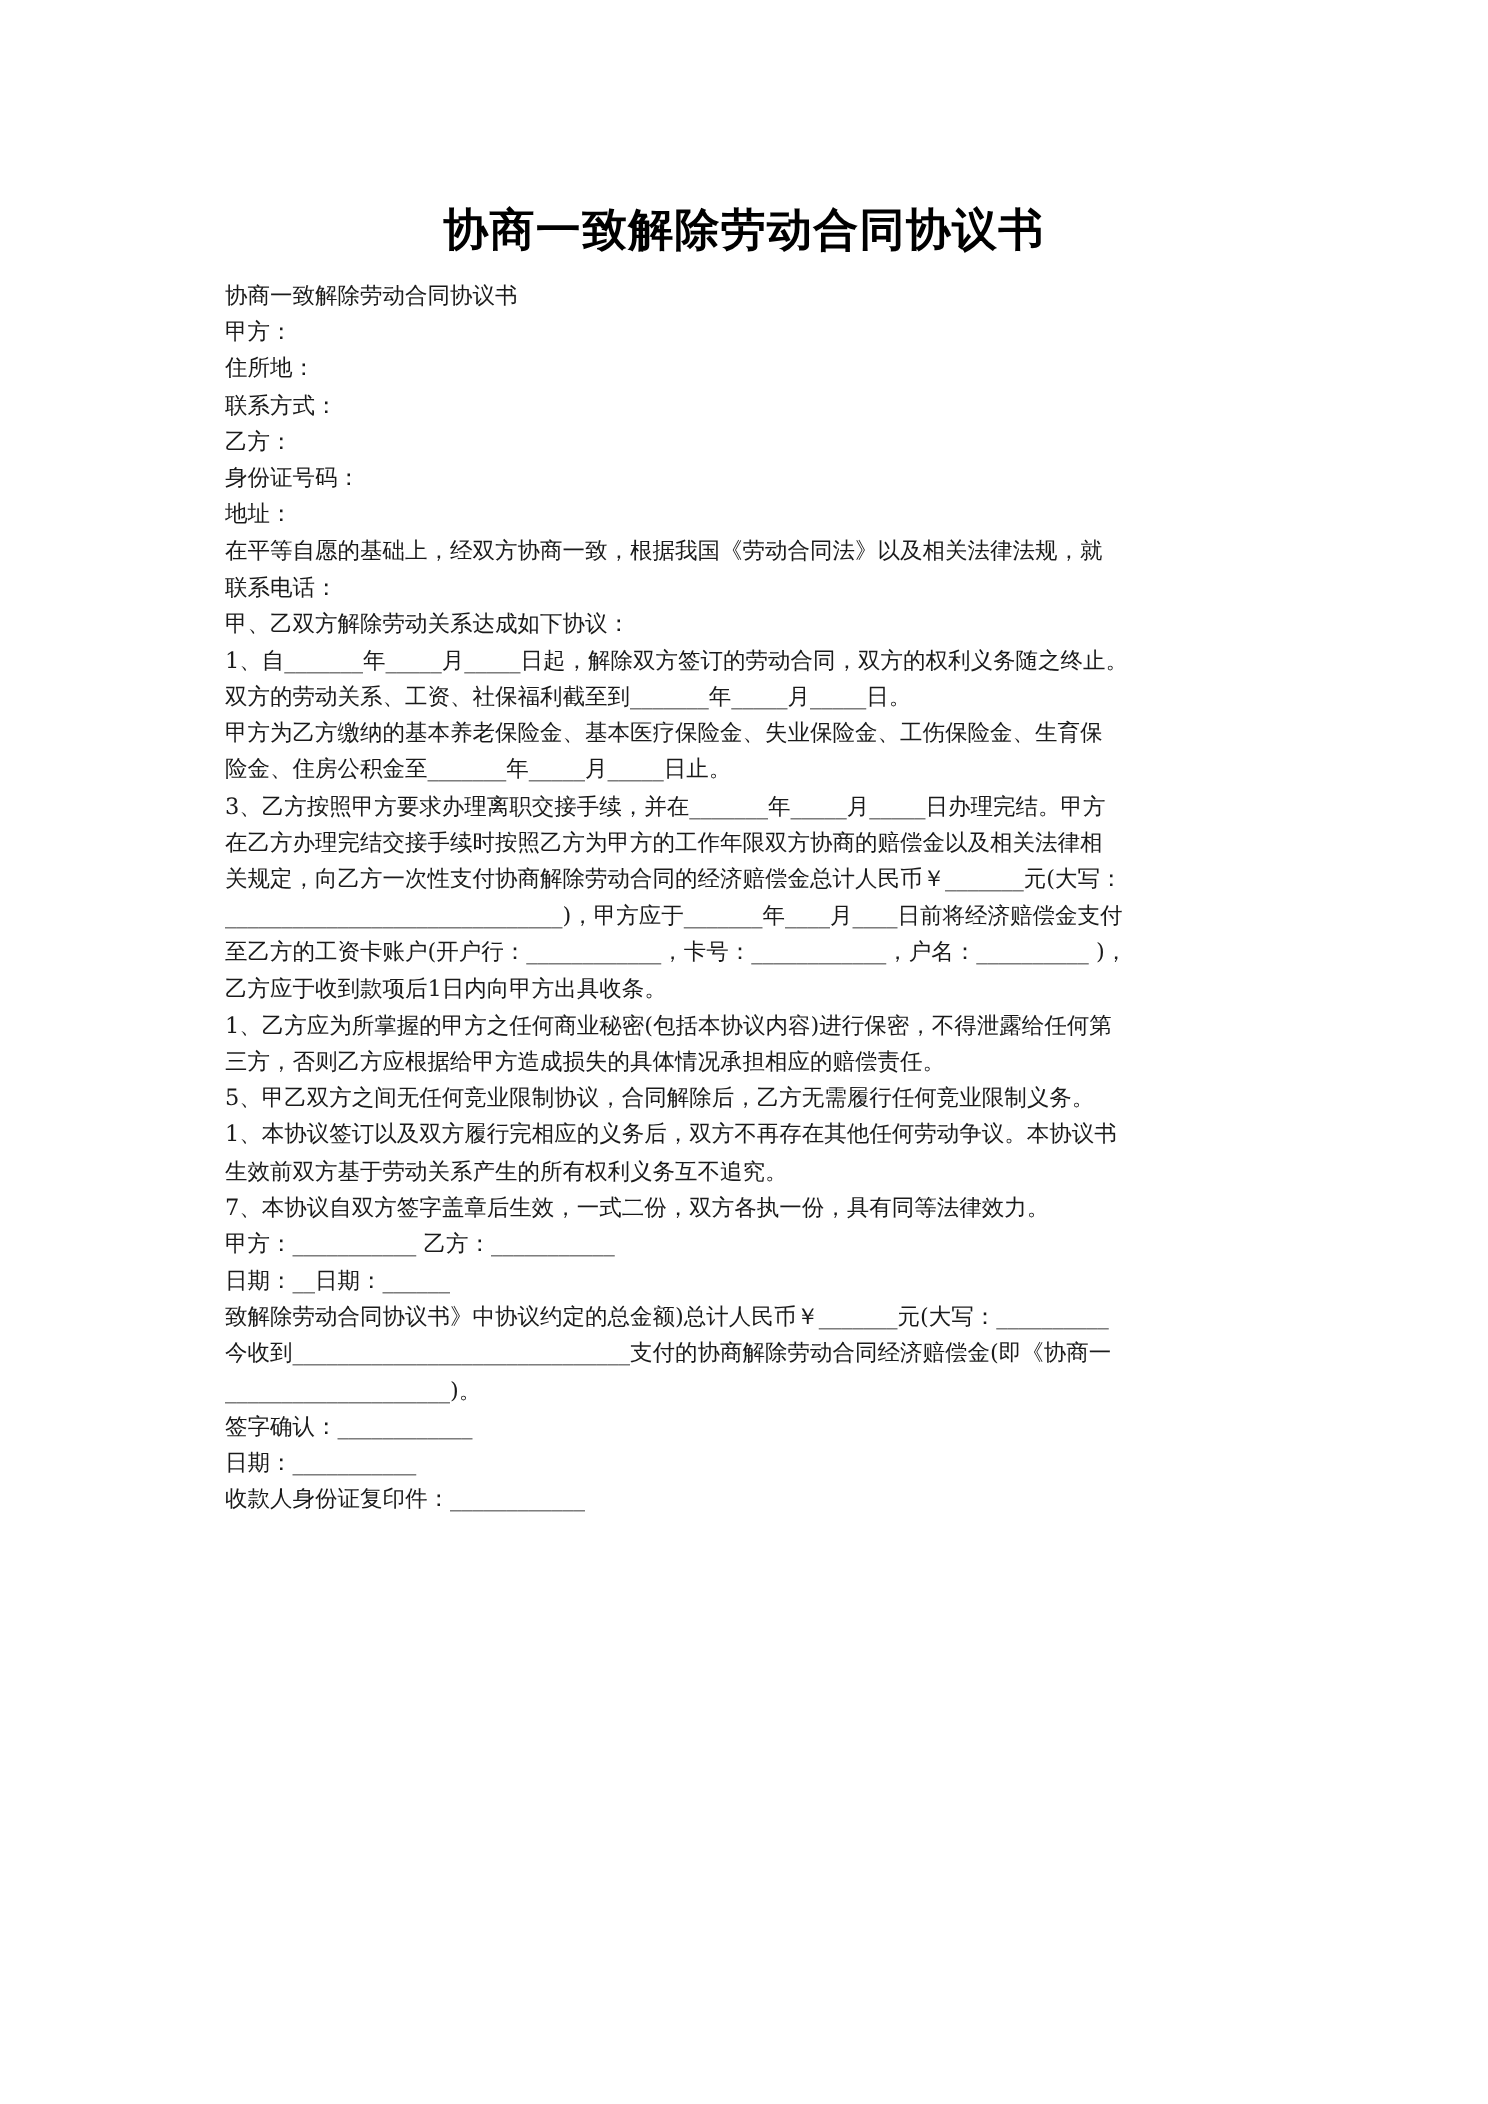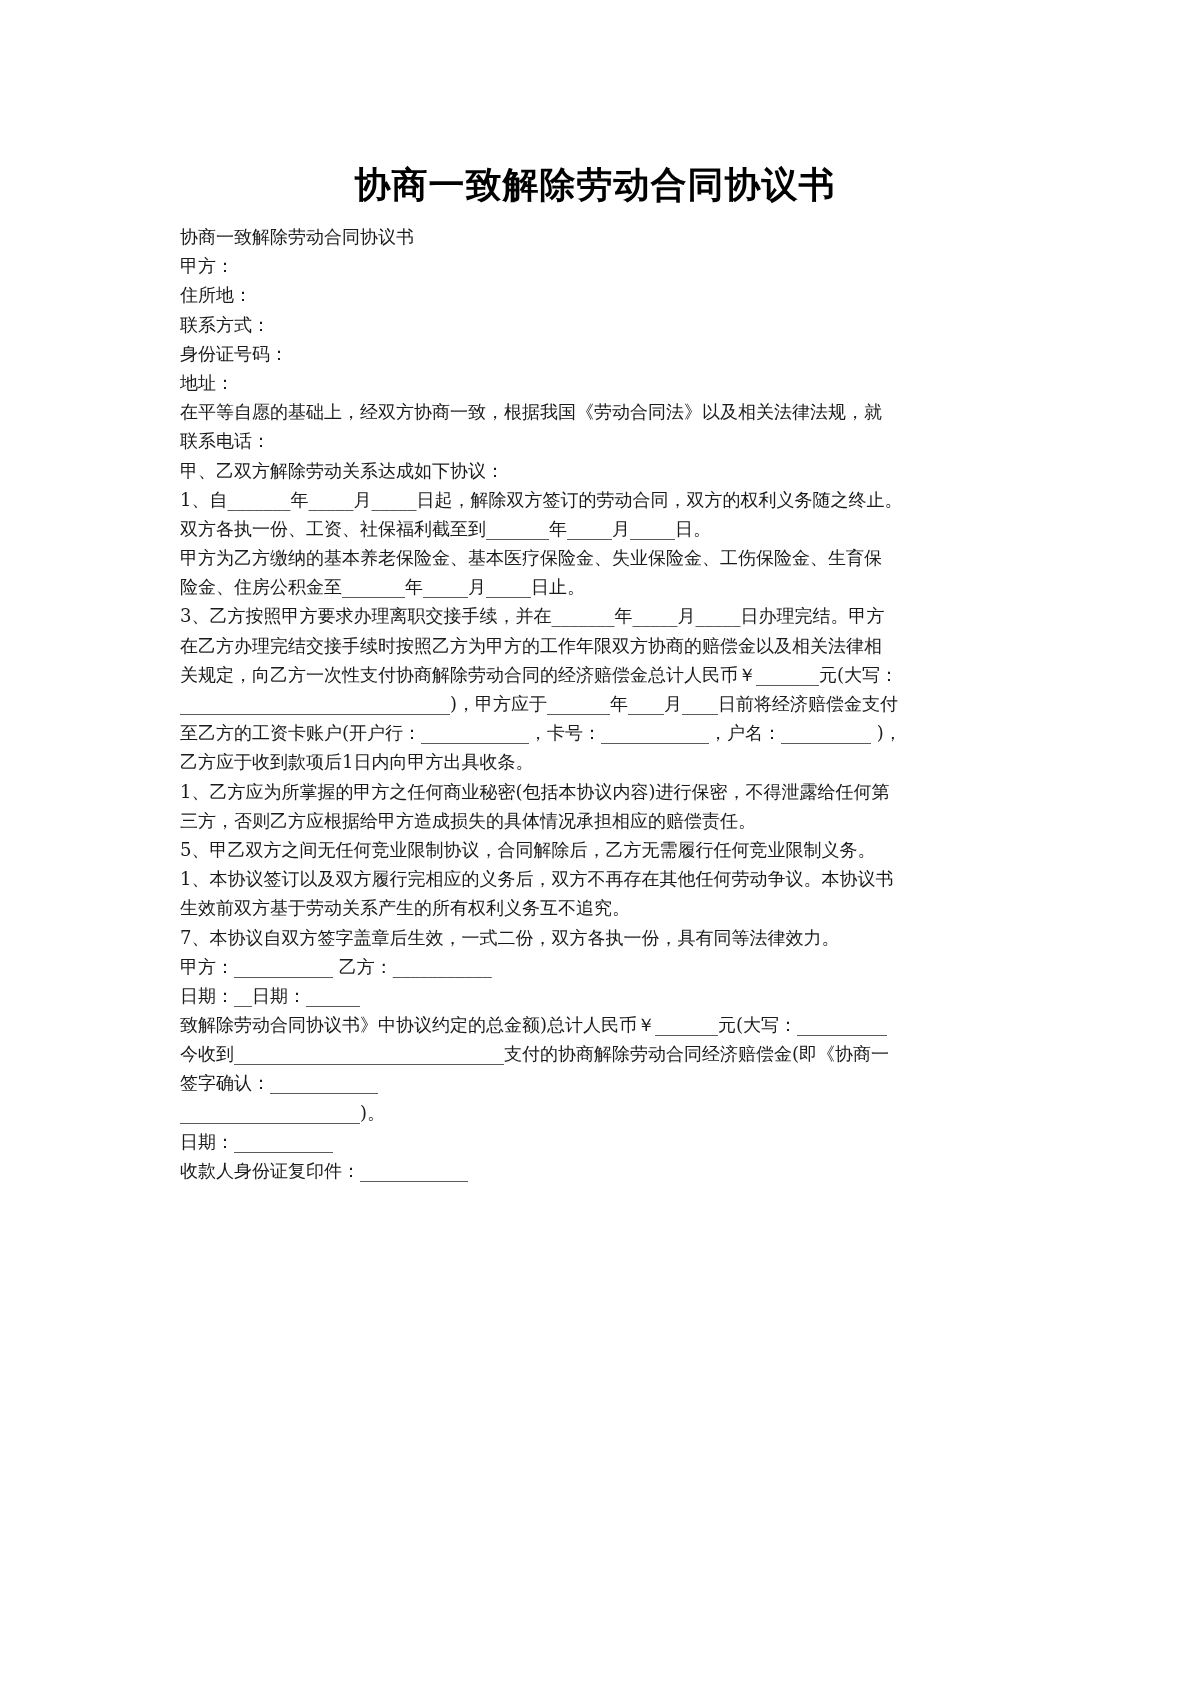--- a/index.html
+++ b/index.html
@@ -14,42 +14,43 @@
 </head>
 <body>
 
 <div class="title">协商一致解除劳动合同协议书</div>
 
 <div class="body">
   <div class="line">协商一致解除劳动合同协议书</div>
   <div class="line">甲方：</div>
   <div class="line">住所地：</div>
   <div class="line">联系方式：</div>
+  <div class="line">乙方：</div>
   <div class="line">身份证号码：</div>
   <div class="line">地址：</div>
   <div class="line">在平等自愿的基础上，经双方协商一致，根据我国《劳动合同法》以及相关法律法规，就</div>
   <div class="line">联系电话：</div>
   <div class="line">甲、乙双方解除劳动关系达成如下协议：</div>
   <div class="line">1、自_______年_____月_____日起，解除双方签订的劳动合同，双方的权利义务随之终止。</div>
-  <div class="line">双方各执一份、工资、社保福利截至到_______年_____月_____日。</div>
+  <div class="line">双方的劳动关系、工资、社保福利截至到_______年_____月_____日。</div>
   <div class="line">甲方为乙方缴纳的基本养老保险金、基本医疗保险金、失业保险金、工伤保险金、生育保</div>
   <div class="line">险金、住房公积金至_______年_____月_____日止。</div>
   <div class="line">3、乙方按照甲方要求办理离职交接手续，并在_______年_____月_____日办理完结。甲方</div>
   <div class="line">在乙方办理完结交接手续时按照乙方为甲方的工作年限双方协商的赔偿金以及相关法律相</div>
   <div class="line">关规定，向乙方一次性支付协商解除劳动合同的经济赔偿金总计人民币￥_______元(大写：</div>
   <div class="line">______________________________)，甲方应于_______年____月____日前将经济赔偿金支付</div>
   <div class="line">至乙方的工资卡账户(开户行：____________，卡号：____________，户名：__________ )，</div>
   <div class="line">乙方应于收到款项后1日内向甲方出具收条。</div>
   <div class="line">1、乙方应为所掌握的甲方之任何商业秘密(包括本协议内容)进行保密，不得泄露给任何第</div>
   <div class="line">三方，否则乙方应根据给甲方造成损失的具体情况承担相应的赔偿责任。</div>
   <div class="line">5、甲乙双方之间无任何竞业限制协议，合同解除后，乙方无需履行任何竞业限制义务。</div>
   <div class="line">1、本协议签订以及双方履行完相应的义务后，双方不再存在其他任何劳动争议。本协议书</div>
   <div class="line">生效前双方基于劳动关系产生的所有权利义务互不追究。</div>
   <div class="line">7、本协议自双方签字盖章后生效，一式二份，双方各执一份，具有同等法律效力。</div>
   <div class="line">甲方：___________ 乙方：___________</div>
   <div class="line">日期：__日期：______</div>
   <div class="line">致解除劳动合同协议书》中协议约定的总金额)总计人民币￥_______元(大写：__________</div>
   <div class="line">今收到______________________________支付的协商解除劳动合同经济赔偿金(即《协商一</div>
+  <div class="line">____________________)。</div>
   <div class="line">签字确认：____________</div>
-  <div class="line">____________________)。</div>
   <div class="line">日期：___________</div>
   <div class="line">收款人身份证复印件：____________</div>
 </div>
 
 </body></html>

